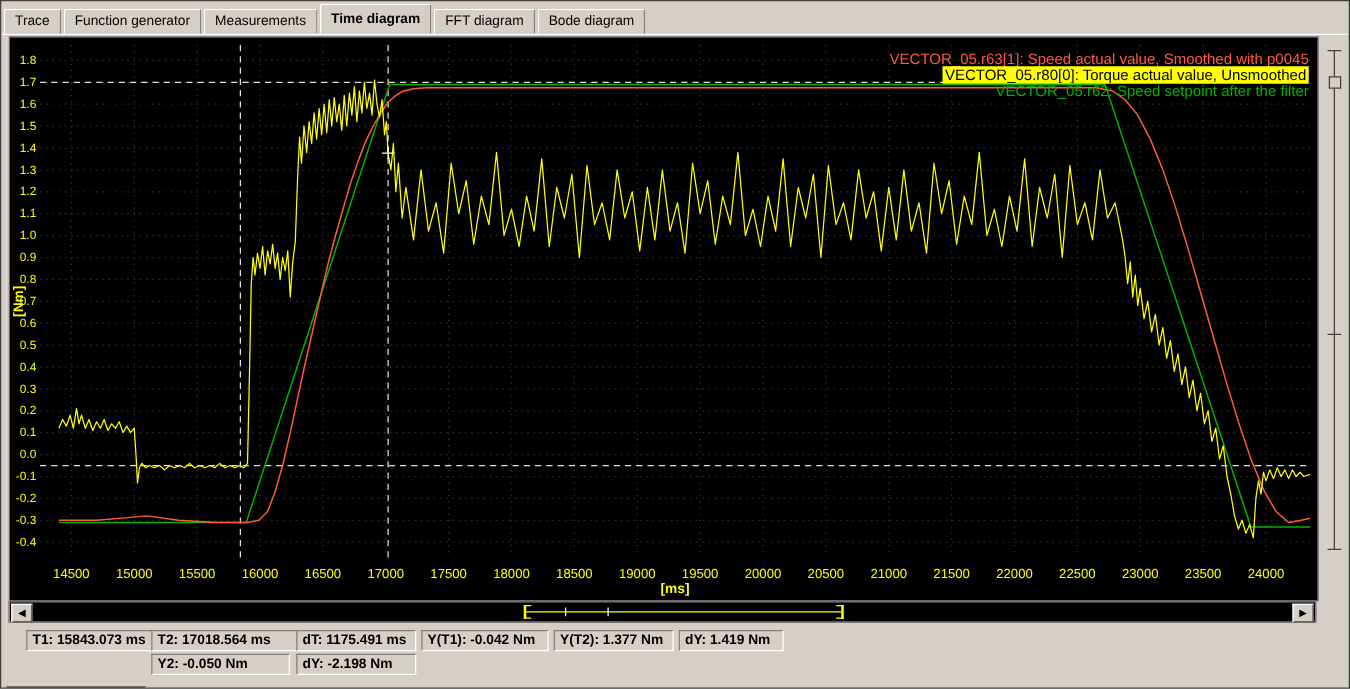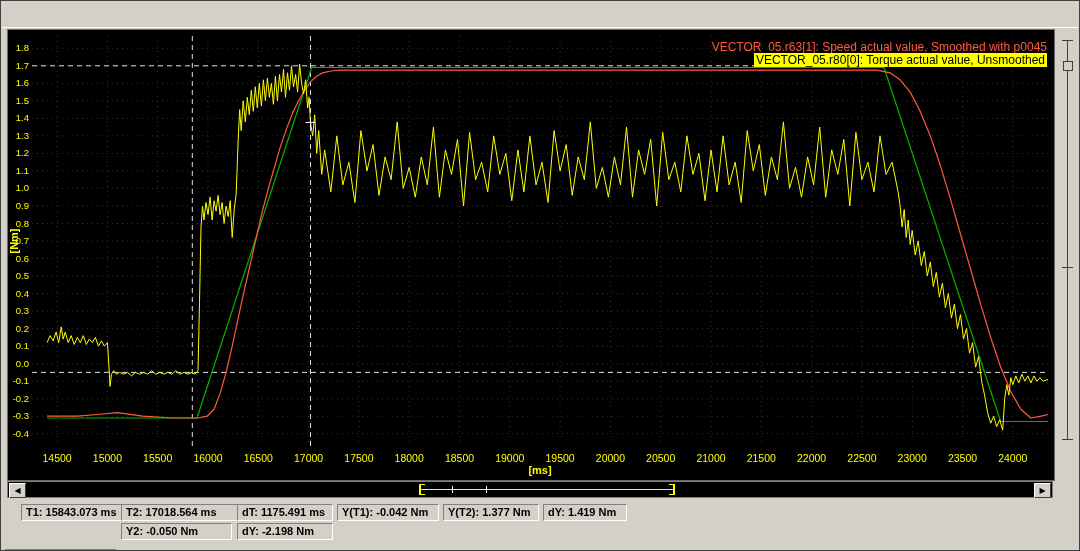--- a/index.html
+++ b/index.html
@@ -44,20 +44,28 @@
     border:1px solid;border-color:#808080 #ffffff #ffffff #808080;
     font-size:11px;font-weight:bold;line-height:15px;padding-left:4px;white-space:nowrap;overflow:hidden;}
   .mbox.y1{background:#000;color:#ffff00;}
 </style>
 </head>
 <body>
 
 <div class="window">
 
   <div class="tabedge"></div>
+  <div class="tabbar">
+    <div class="tab">Trace</div>
+    <div class="tab">Function generator</div>
+    <div class="tab">Measurements</div>
+    <div class="tab active">Time diagram</div>
+    <div class="tab">FFT diagram</div>
+    <div class="tab">Bode diagram</div>
+  </div>
 
   <div id="chart-svg-wrap">
       <svg width="1046" height="450" viewBox="0 0 1046 450" xmlns="http://www.w3.org/2000/svg">
         <defs>
           <clipPath id="plotclip">
             <rect x="24" y="6" width="1016" height="410"></rect>
           </clipPath>
         </defs>
         <line x1="49.1" y1="6" x2="49.1" y2="416" stroke="#343434" stroke-dasharray="1,4"></line>
         <line x1="99.4" y1="6" x2="99.4" y2="416" stroke="#343434" stroke-dasharray="1,4"></line>
@@ -156,20 +164,21 @@
         <text x="954.5" y="432" fill="#ffff00" font-size="10.5" text-anchor="middle" font-family="Liberation Sans, sans-serif">23500</text>
         <text x="1004.8" y="432" fill="#ffff00" font-size="10.5" text-anchor="middle" font-family="Liberation Sans, sans-serif">24000</text>
         <text x="532" y="444" fill="#ffff00" font-size="11" font-weight="bold" text-anchor="middle" font-family="Liberation Sans, sans-serif">[ms]</text>
         <text transform="rotate(-90 10 211)" x="10" y="211" fill="#ffff00" font-size="11" font-weight="bold" text-anchor="middle" font-family="Liberation Sans, sans-serif">[Nm]</text>
       </svg>
     </div>
 
   <div class="legend">
     <div class="lg0">VECTOR_05.r63[1]: Speed actual value, Smoothed with p0045</div>
     <div class="lg1"><span>VECTOR_05.r80[0]: Torque actual value, Unsmoothed</span></div>
+    <div class="lg2">VECTOR_05.r62: Speed setpoint after the filter</div>
   </div>
 
   <div class="vslider">
     <div class="vs-line"></div>
     <div class="vs-tick" style="top:5px;"></div>
     <div class="vs-handle"></div>
     <div class="vs-tick" style="top:232px;"></div>
     <div class="vs-tick" style="bottom:5px;"></div>
   </div>
 

